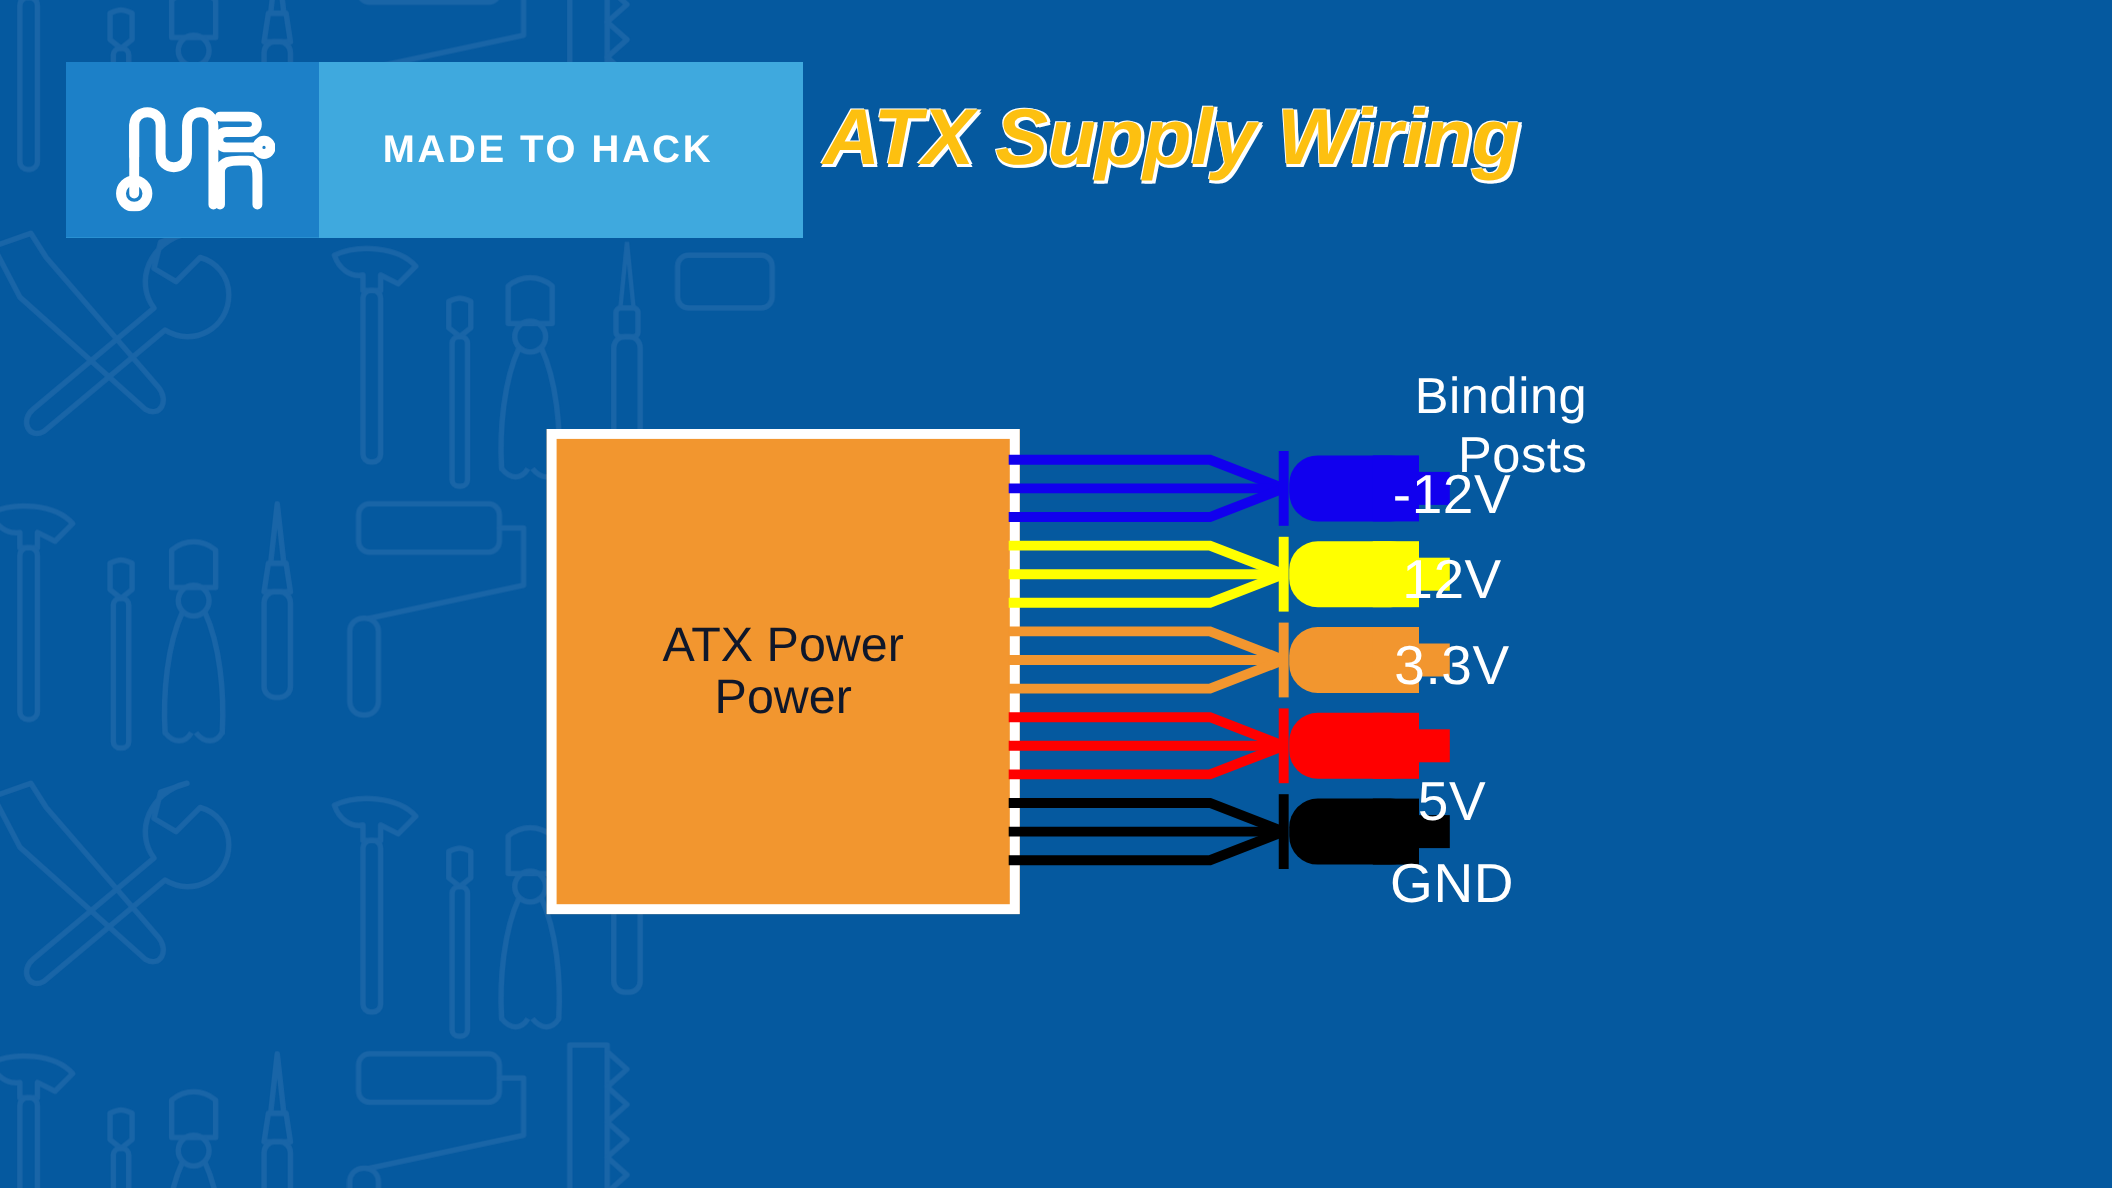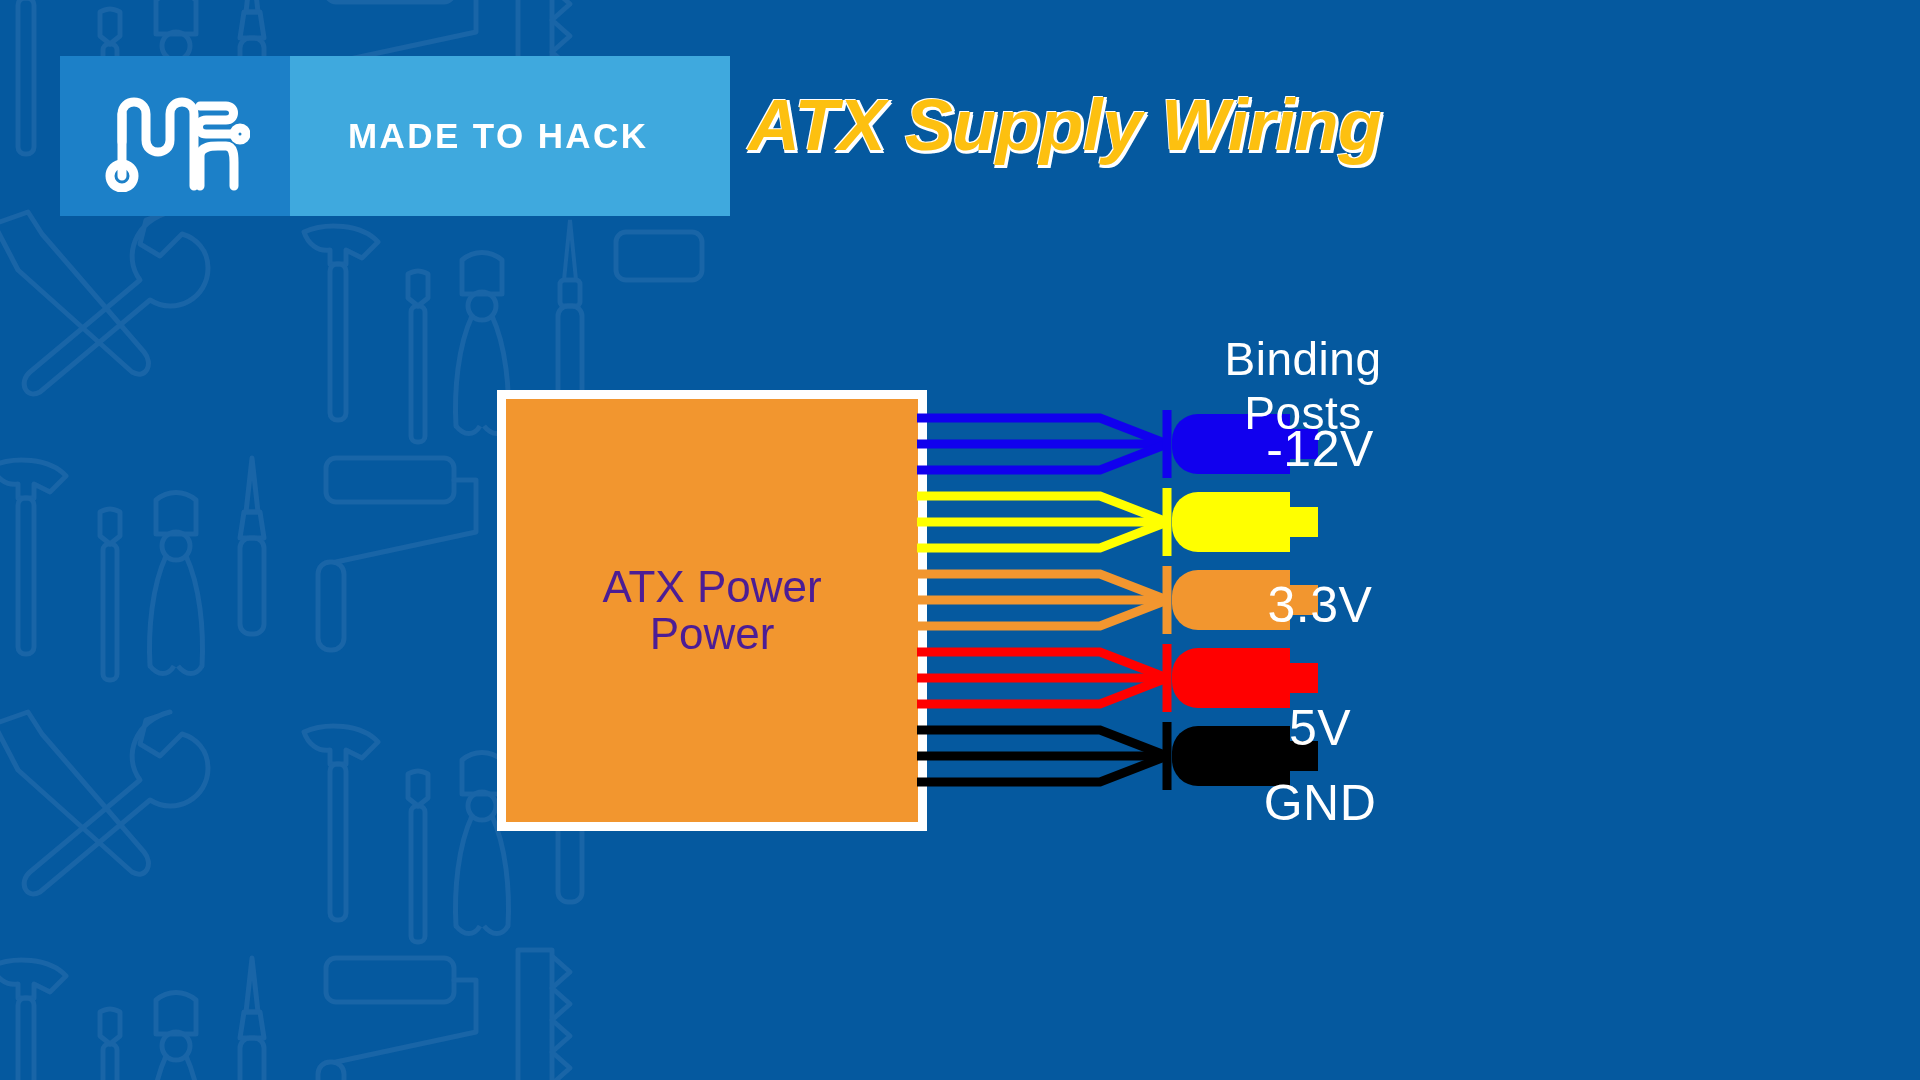--- a/index.html
+++ b/index.html
@@ -97,34 +97,34 @@
     width: 430px;
     height: 441px;
     background: #f2962f;
     border: 9px solid #ffffff;
     box-sizing: border-box;
     display: flex;
     align-items: center;
     justify-content: center;
   }
   #psu-label {
-    color: #4c1d95;
+    color: #0f172a;
     font-size: 44px;
     line-height: 1.06;
     text-align: center;
     font-family: "Liberation Sans", sans-serif;
     font-weight: normal;
   }
 
   #binding-posts-title {
     position: absolute;
     left: 1163px;
     top: 332px;
     width: 280px;
-    text-align: center;
+    text-align: right;
     color: #ffffff;
     font-size: 46px;
     font-weight: 300;
     letter-spacing: 0.5px;
     font-family: "Liberation Sans", sans-serif;
   }
 
   .rail-label {
     position: absolute;
     right: 470px;
@@ -302,17 +302,18 @@
           <rect x="1172" y="726" width="118" height="60" rx="26" ry="26" fill="#000000"></rect>
           <rect x="1248" y="726" width="42" height="60" fill="#000000"></rect>
           <rect x="1290" y="741" width="28" height="30" fill="#000000"></rect>
         </g>
       </g>
   </svg>
 
   <div id="binding-posts-title">Binding Posts</div>
 
   <div class="rail-label" id="lbl-0" style="top:420px;">-12V</div>
+  <div class="rail-label" id="lbl-1" style="top:498px;">12V</div>
   <div class="rail-label" id="lbl-2" style="top:576px;">3.3V</div>
   <div class="rail-label" id="lbl-3" style="top:655px;margin-top:44px;">5V</div>
   <div class="rail-label" id="lbl-4" style="top:733px;margin-top:41px;">GND</div>
 
 </div>
 
 </body></html>

